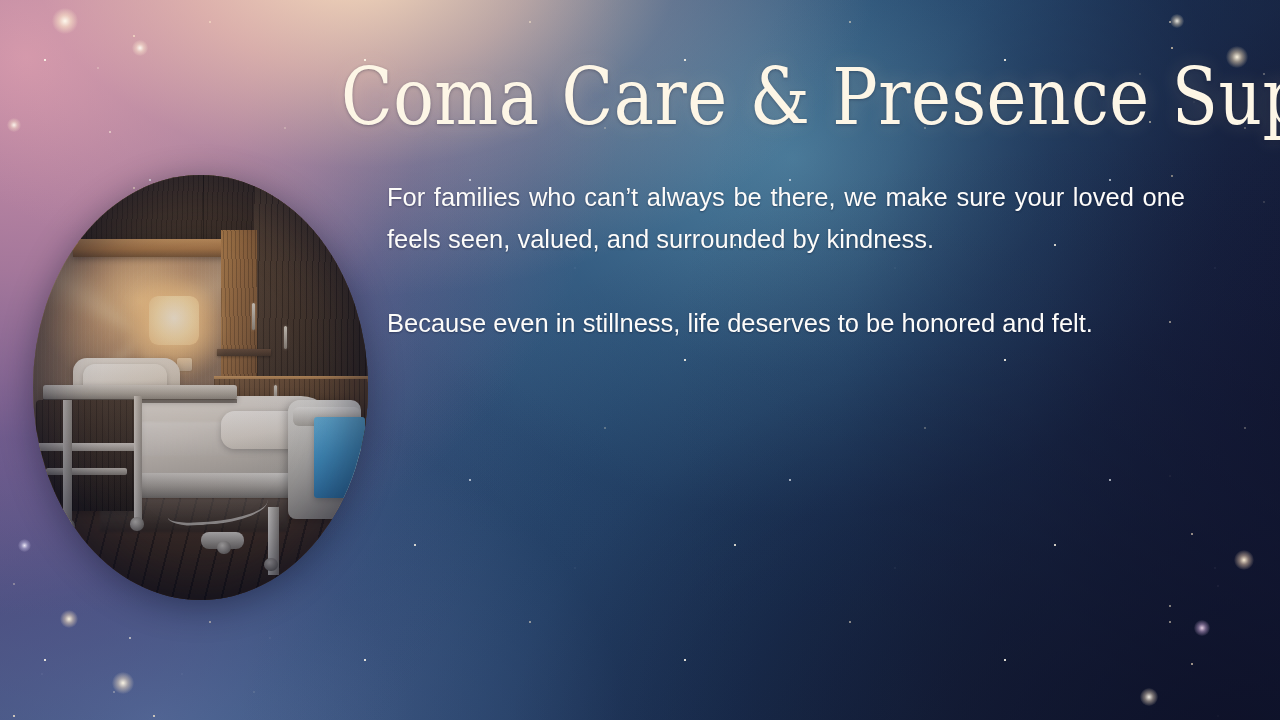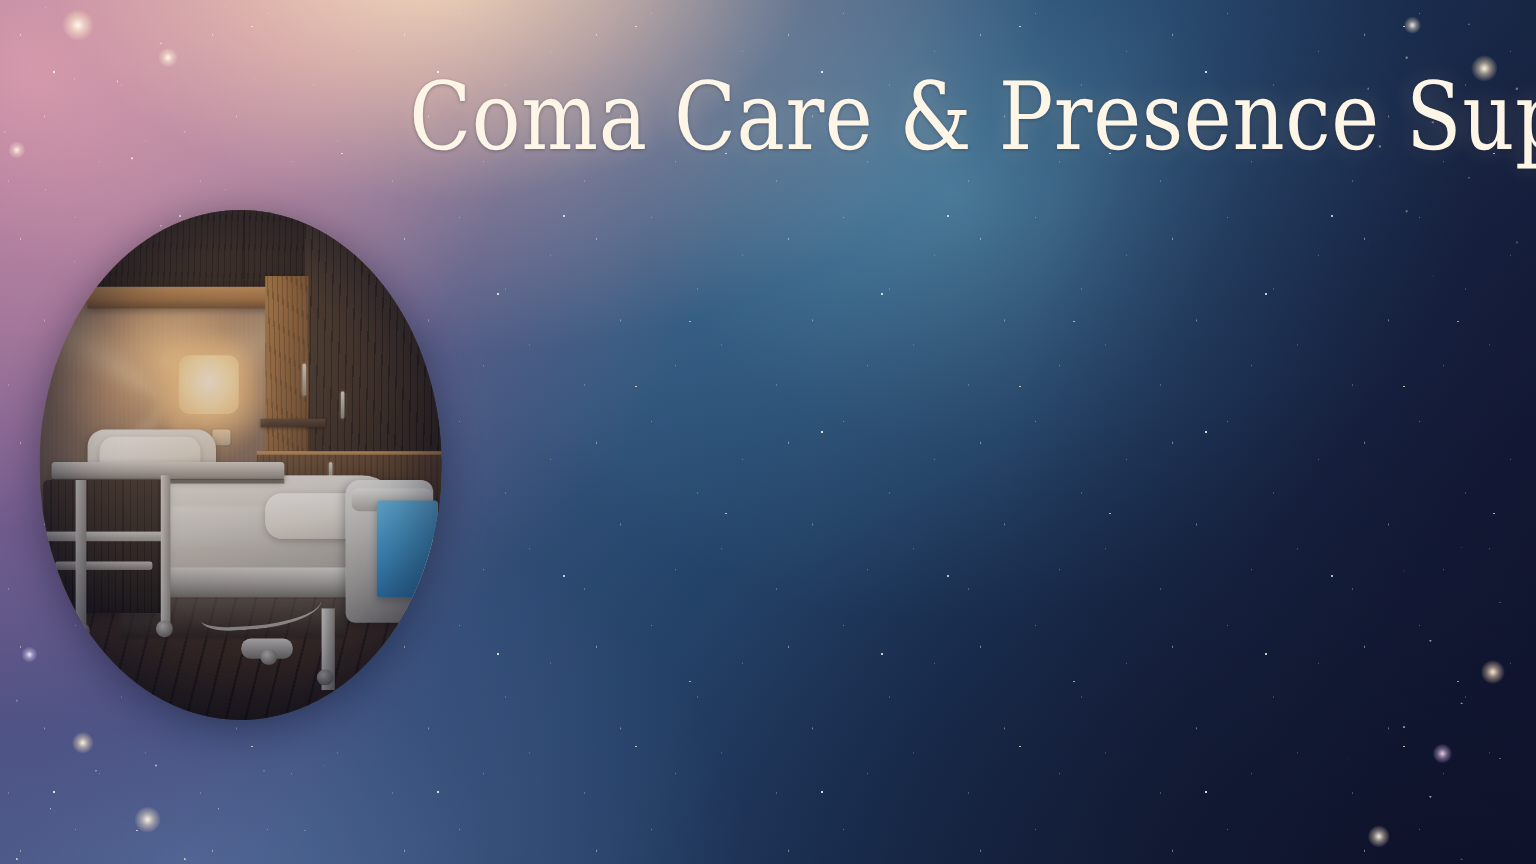--- a/index.html
+++ b/index.html
@@ -615,15 +615,17 @@
       <div class="caster caster-4"></div>
 
       <div class="photo-tone"></div>
     </div>
     <div class="photo-vignette"></div>
   </div>
 
   <h1 class="title">Coma Care &amp; Presence Support</h1>
 
   <div class="body-copy">
+    <p>For families who can’t always be there, we make sure your loved one feels seen, valued, and surrounded by kindness.</p>
+    <p>Because even in stillness, life deserves to be honored and felt.</p>
   </div>
 
 </div>
 
 </body></html>

